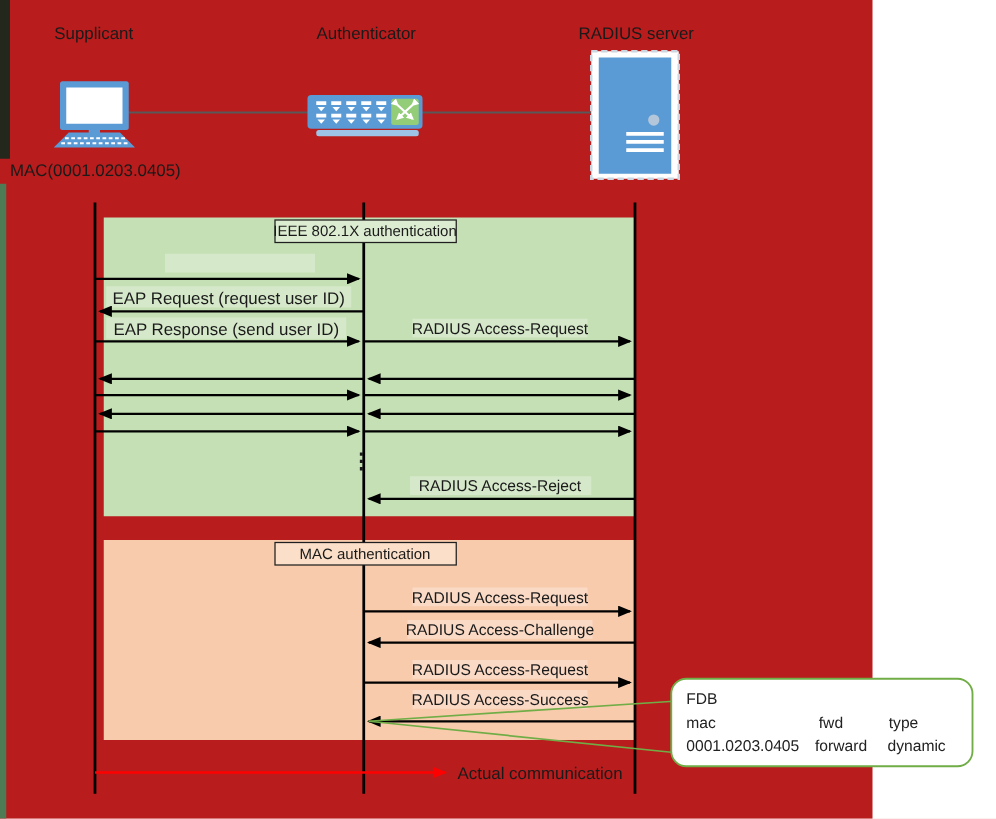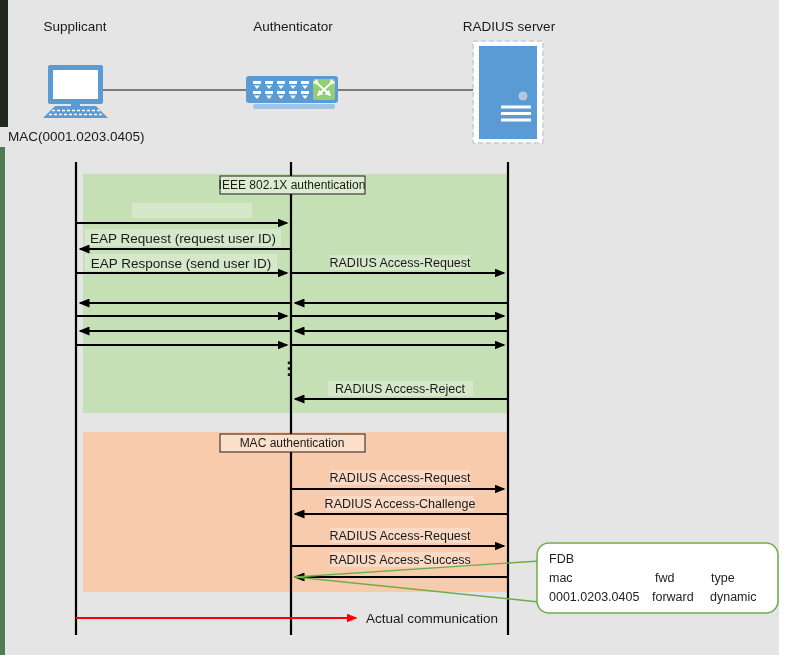--- a/index.html
+++ b/index.html
@@ -1,17 +1,17 @@
 <!DOCTYPE html>
 <html><head>
 <meta charset="utf-8">
 <style>
   html,body{margin:0;padding:0;background:#ffffff;}
   body{width:797px;height:655px;overflow:hidden;font-family:"Liberation Sans",sans-serif;}
-  .page{position:relative;width:779px;height:655px;background:#e5e5e5;}
+  .page{position:relative;width:698px;height:655px;background:#b91c1c;}
   svg text{font-family:"Liberation Sans",sans-serif;fill:#1a1a1a;}
   .entity-lbl{font-size:13.5px;}
   .msg-lbl{font-size:12.5px;}
   .eap-lbl{font-size:13.5px;}
   .box-lbl{font-size:12px;}
   .fdb-txt{font-size:12.5px;fill:#222222;}
   .actual-lbl{font-size:13.5px;}
 </style>
 </head>
 <body>

